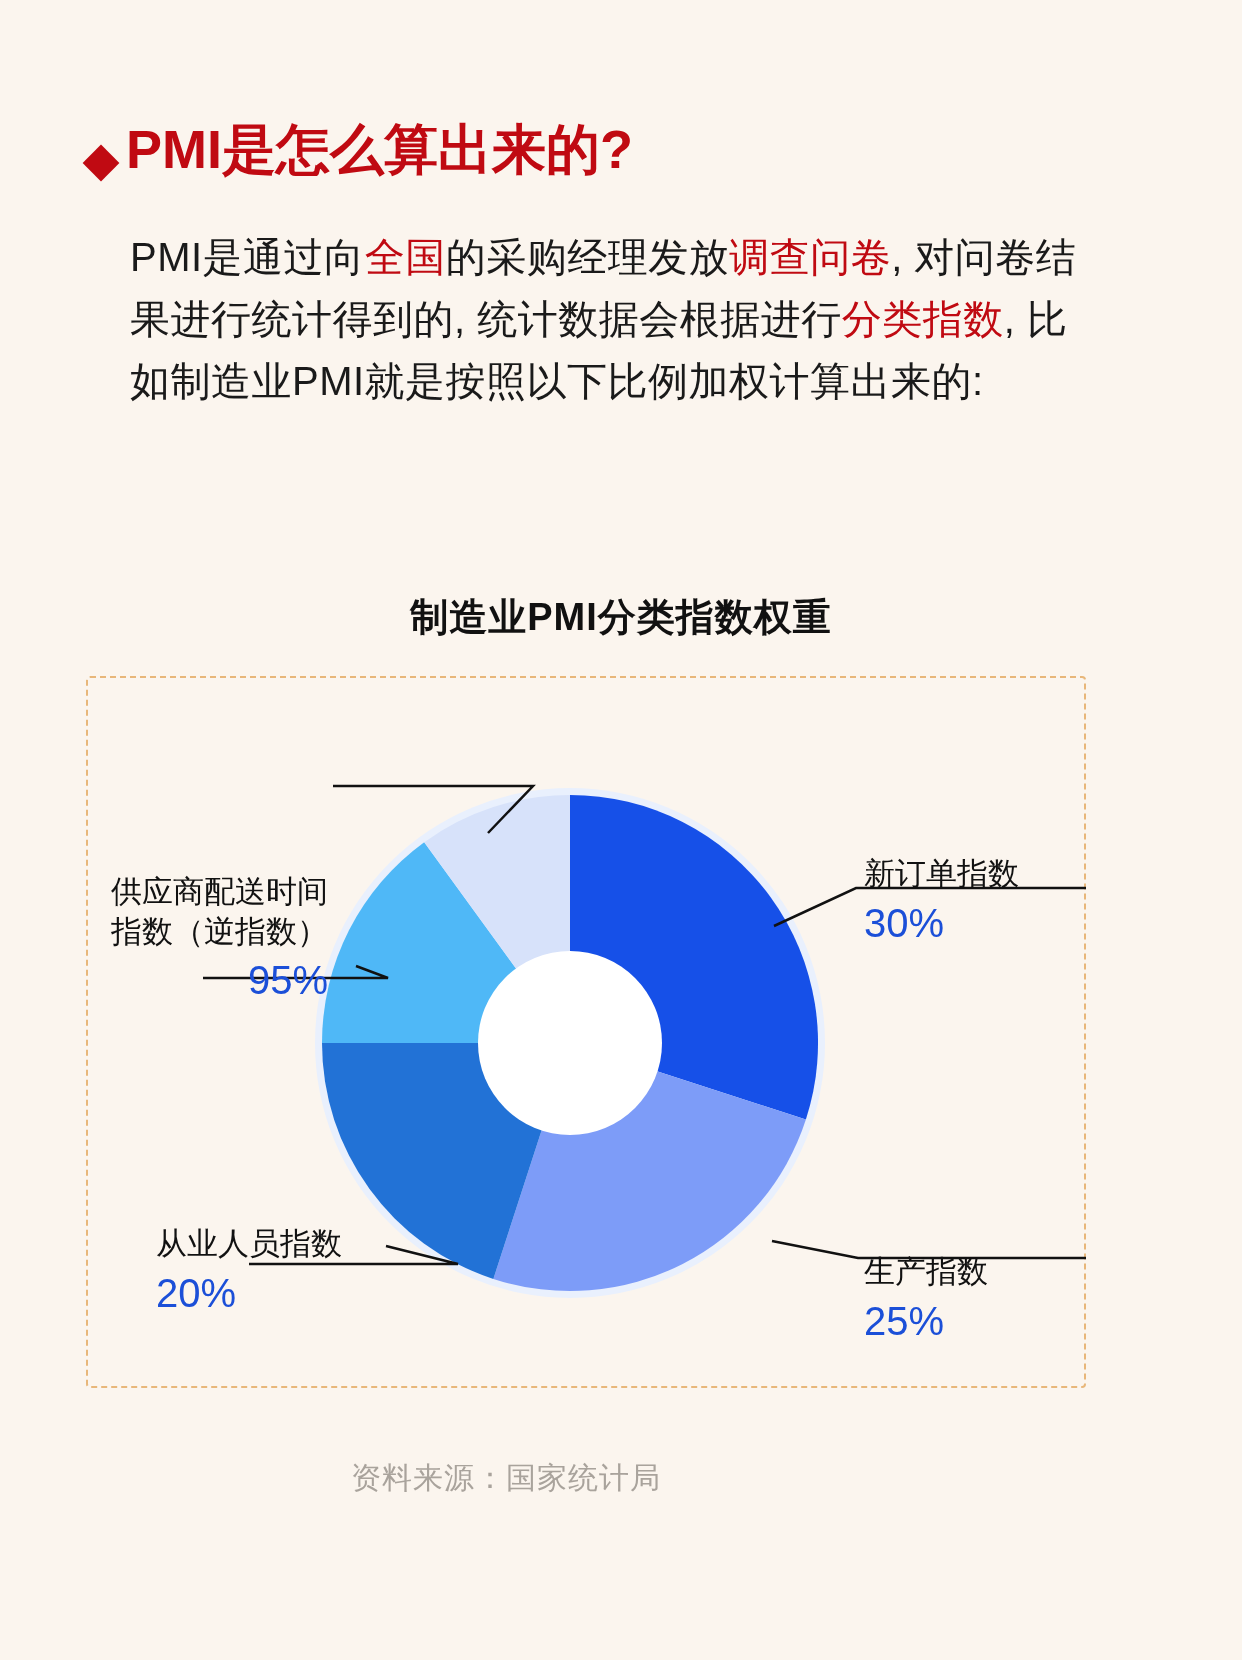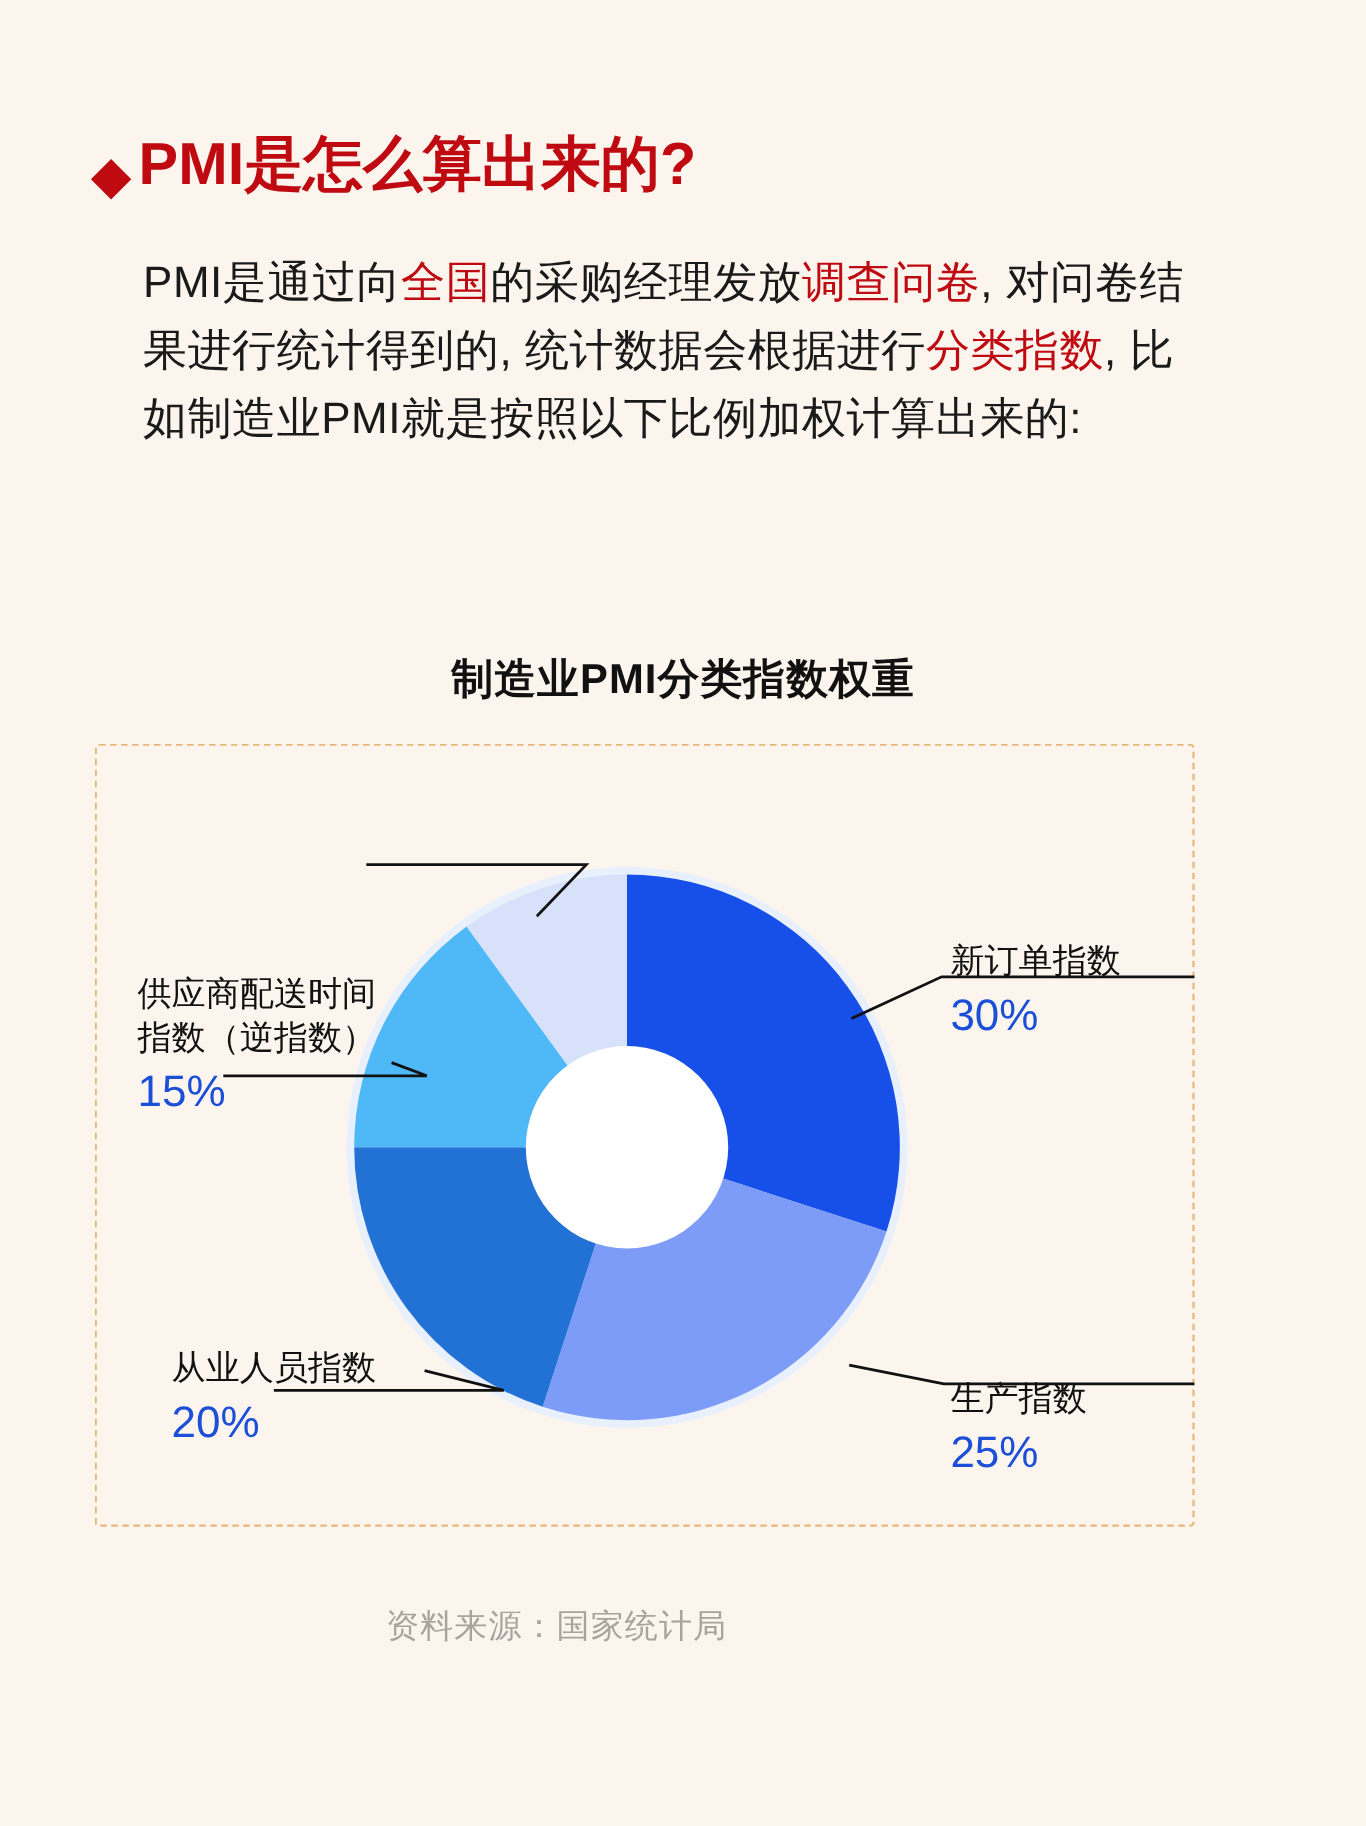--- a/index.html
+++ b/index.html
@@ -113,21 +113,21 @@
     font-size: 40px;
     margin-top: 4px;
   }
   .lbl.right .pct {
     text-align: left;
   }
 
   .lbl-neworders { left: 778px; top: 178px; }
   .lbl-production { left: 778px; top: 548px; margin-top: 28px; }
   .lbl-employment { left: 70px; top: 548px; text-align: left; }
-  .lbl-supplier   { left: 39px; top: 196px; text-align: left; margin-top: 12px; }
+  .lbl-supplier   { left: 25px; top: 196px; text-align: right; }
   .lbl-materials  { left: 157px; top: 42px; text-align: left; }
 
   
   .source {
     position: absolute;
     top: 1458px;
     left: 0;
     width: 1012px;
     text-align: center;
     font-size: 30px;
@@ -191,19 +191,19 @@
   </div>
 
   <div class="lbl lbl-employment">
     <span>从业人员指数</span>
     <span class="pct">20%</span>
   </div>
 
   <div class="lbl lbl-supplier">
     <span>供应商配送时间</span><br>
     <span>指数（逆指数）</span>
-    <span class="pct">15%</span>
+    <span class="pct">95%</span>
   </div>
 
 
 </div>
 
 <div class="source">资料来源：国家统计局</div>
 
 </body></html>

